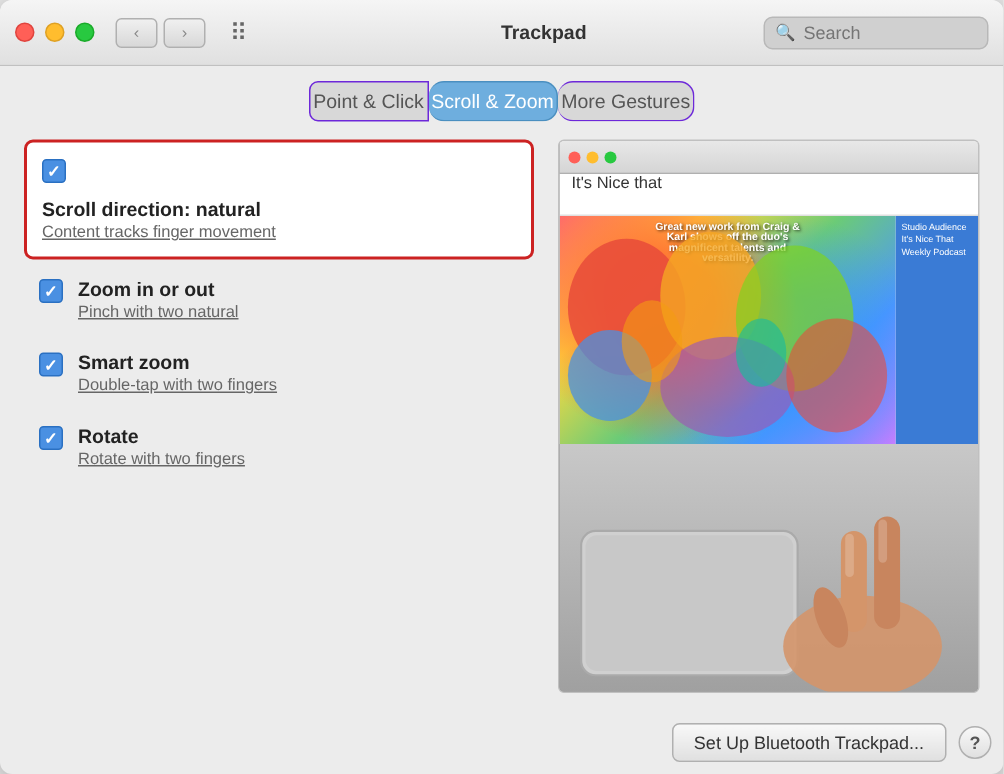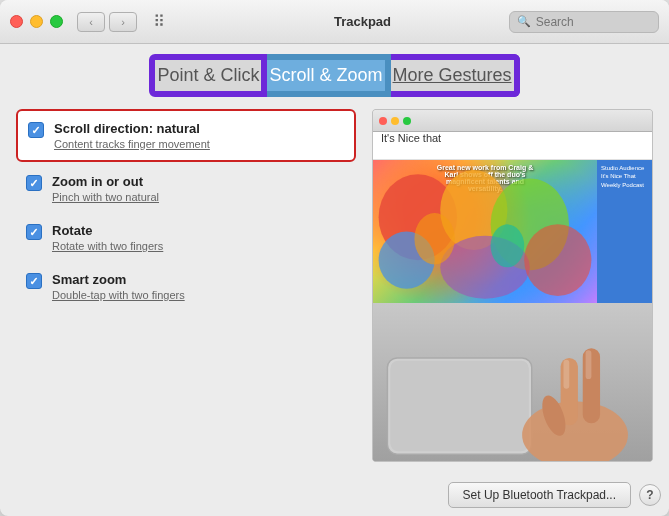--- a/index.html
+++ b/index.html
@@ -123,35 +123,34 @@
     
     .tabs-container {
       display: flex;
       justify-content: center;
       padding: 10px 0 0 0;
       gap: 0;
     }
 
     .tab {
       padding: 5px 2px;
-      font-size: 18px;
+      font-size: 13px;
       cursor: pointer;
       background: #d8d8d8;
-      border: 6px solid #6d28d9;
+      border: 1px solid #6d28d9;
       color: #555;
       position: relative;
     }
 
     .tab:first-child {
       border-radius: 6px 0 0 6px;
     }
 
     .tab:last-child {
       border-radius: 0 6px 6px 0;
-      text-decoration: underline;
     }
 
     .tab.active {
       background: #6eaede;
       color: white;
       border-color: #4a8fc0;
       z-index: 1;
     }
 
     
@@ -176,20 +175,21 @@
       align-items: flex-start;
       padding: 8px 10px;
       border-radius: 6px;
       gap: 10px;
     }
 
     .setting-item.highlighted {
       border: 2px solid #cc2222;
       background: white;
       padding: 10px 10px;
+      flex-direction: column;
     }
 
     .setting-item-content {
       flex: 1;
     }
 
     .setting-title {
       font-size: 13px;
       font-weight: 600;
       color: #222;
@@ -351,20 +351,21 @@
       align-items: center;
       justify-content: center;
       font-size: 12px;
       color: #555;
       cursor: pointer;
       font-weight: bold;
     }
 
     .tab + .tab {
       border-left: none;
+      border-radius: 10px;
     }
   </style>
 </head>
 <body>
 
 <div class="window">
 
   <div class="titlebar">
     <div class="traffic-lights">
       <div class="traffic-light close"></div>
@@ -406,30 +407,30 @@
         <div class="checkbox"></div>
         <div class="setting-item-content">
           <div class="setting-title">Zoom in or out</div>
           <div class="setting-desc">Pinch with two natural</div>
         </div>
       </div>
 
       <div class="setting-item">
         <div class="checkbox"></div>
         <div class="setting-item-content">
-          <div class="setting-title">Rotate</div>
-          <div class="setting-desc">Rotate with two fingers</div>
+          <div class="setting-title">Smart zoom</div>
+          <div class="setting-desc">Double-tap with two fingers</div>
         </div>
       </div>
 
       <div class="setting-item">
         <div class="checkbox"></div>
         <div class="setting-item-content">
-          <div class="setting-title">Smart zoom</div>
-          <div class="setting-desc">Double-tap with two fingers</div>
+          <div class="setting-title">Rotate</div>
+          <div class="setting-desc">Rotate with two fingers</div>
         </div>
       </div>
 
     </div>
 
     <div class="right-panel">
 
       <div class="preview-browser">
         <div class="browser-chrome">
           <div class="browser-dot" style="background:#ff5f57;"></div>

